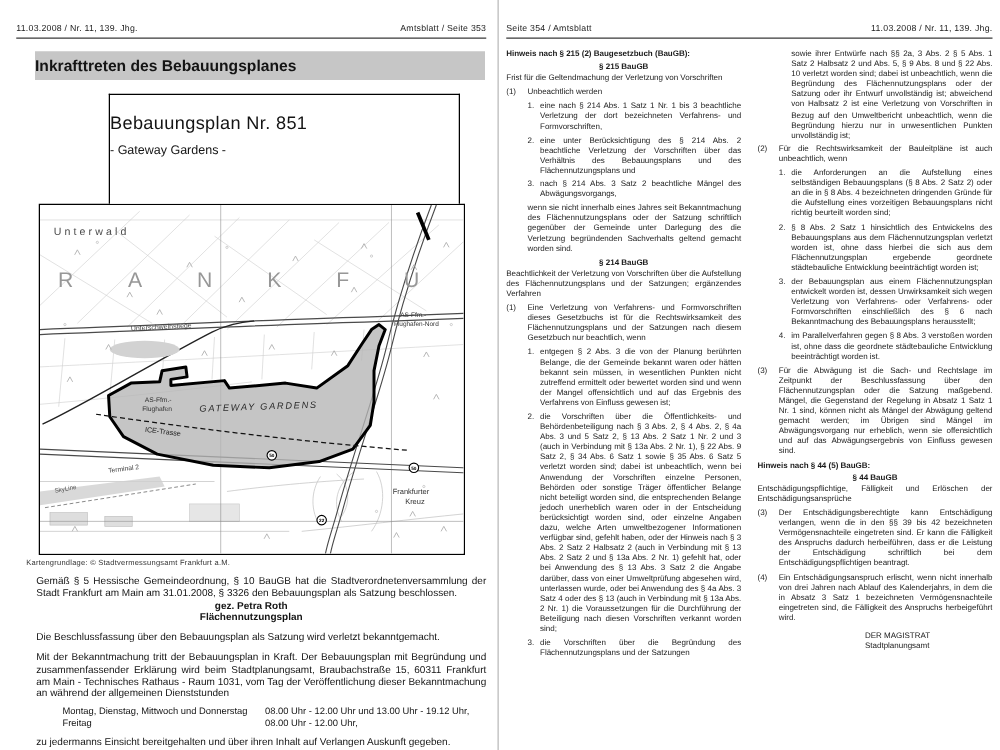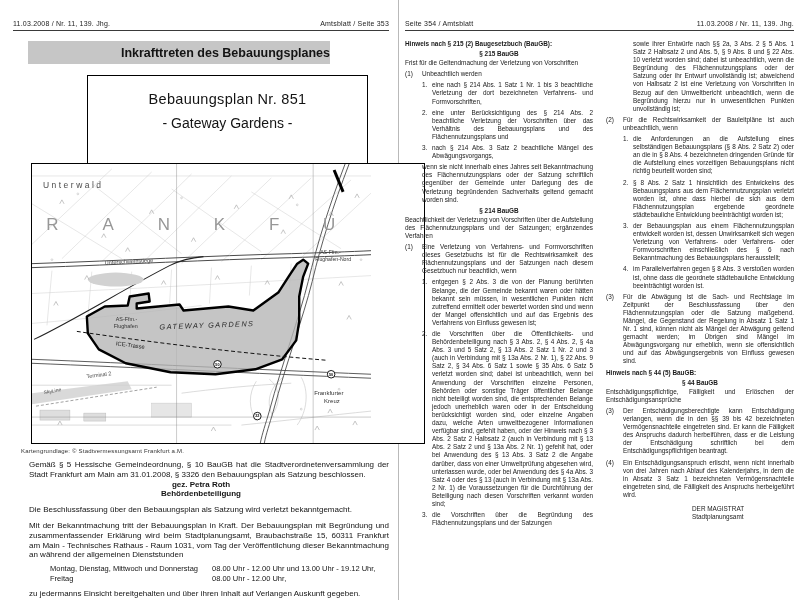--- a/index.html
+++ b/index.html
@@ -5,28 +5,28 @@
   html,body{margin:0;padding:0;}
   body{width:800px;height:600px;background:#ffffff;position:relative;overflow:hidden;
        font-family:"Liberation Sans", sans-serif;color:#141414;}
   .divider{position:absolute;left:398px;top:0;width:1px;height:600px;background:#b9b9b9;}
   .page{position:absolute;top:20px;}
   .page.left{left:13px;width:376px;}
   .page.right{left:405px;width:389px;}
   .phead{display:flex;justify-content:space-between;font-size:7px;color:#222;
          border-bottom:1px solid #3a3a3a;padding-bottom:3px;letter-spacing:.2px;}
   
-  .band{margin:10px 0 0 15px;width:302px;background:#c6c6c6;text-align:right;
+  .band{margin:10px 0 0 15px;width:360px;background:#c6c6c6;text-align:left;
         font-weight:bold;font-size:12.5px;padding:5px 0 4px 0;box-sizing:border-box;}
   .titlebox{margin:11px 0 0 74px;width:281px;height:88px;box-sizing:border-box;
-        border:1px solid #000;border-bottom:none;background:#fff;text-align:center;
+        border:1px solid #000;border-bottom:none;background:#fff;text-align:left;
         padding-top:15px;position:relative;z-index:2;}
   .plan-title{font-size:14.5px;letter-spacing:.3px;}
-  .plan-sub{font-size:14px;margin-top:8px;}
-  .mapframe{margin-left:18px;width:394px;height:281px;border:1px solid #000;
+  .plan-sub{font-size:10px;margin-top:8px;}
+  .mapframe{margin-left:18px;width:341px;height:281px;border:1px solid #000;
         box-sizing:border-box;background:#fff;overflow:hidden;}
   svg{font-family:"Liberation Sans", sans-serif;display:block;}
   .caption{font-size:6px;color:#333;margin:4px 0 0 8px;letter-spacing:.2px;}
   .body{font-size:8px;line-height:9.8px;margin:6px 0 0 16px;}
   .j{text-align:justify;}
   .sig{text-align:center;font-size:8px;line-height:9.8px;margin-top:0;font-weight:bold;}
   .hours{margin:4px 0 0 37px;font-size:7.5px;line-height:9.6px;
          display:grid;grid-template-columns:162px 1fr;}
   .hours div{white-space:nowrap;}
   
@@ -189,21 +189,21 @@
           <text x="293" y="240" font-size="6" fill="#333333">Kreuz</text>
         </g>
     </svg>
   </div>
 
   <div class="caption">Kartengrundlage: © Stadtvermessungsamt Frankfurt a.M.</div>
 
   <p class="body j">Gemäß § 5 Hessische Gemeindeordnung, § 10 BauGB hat die Stadtverordnetenversammlung der Stadt Frankfurt am Main am 31.01.2008, § 3326 den Bebauungsplan als Satzung beschlossen.</p>
   <div class="sig" id="left-sig">
       <div>gez. Petra Roth</div>
-      <div>Behördenbeteiligung</div>
+      <div>Flächennutzungsplan</div>
     </div>
   <p class="body">Die Beschlussfassung über den Bebauungsplan als Satzung wird verletzt bekanntgemacht.</p>
   <p class="body j">Mit der Bekanntmachung tritt der Bebauungsplan in Kraft. Der Bebauungsplan mit Begründung und zusammenfassender Erklärung wird beim Stadtplanungsamt, Braubachstraße 15, 60311 Frankfurt am Main - Technisches Rathaus - Raum 1031, vom Tag der Veröffentlichung dieser Bekanntmachung an während der allgemeinen Dienststunden</p>
   <div class="hours" id="hours">
       <div>Montag, Dienstag, Mittwoch und Donnerstag</div>
       <div>08.00 Uhr - 12.00 Uhr und 13.00 Uhr - 19.12 Uhr,</div>
       <div>Freitag</div>
       <div>08.00 Uhr - 12.00 Uhr,</div>
     </div>
   <p class="body">zu jedermanns Einsicht bereitgehalten und über ihren Inhalt auf Verlangen Auskunft gegeben.</p>

